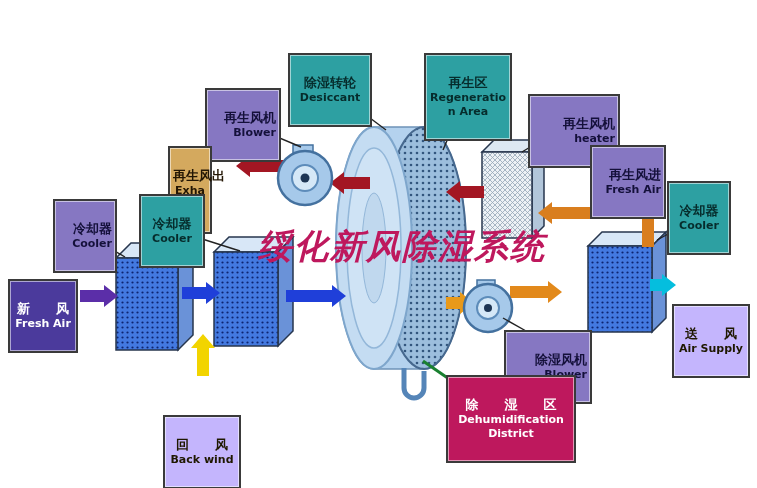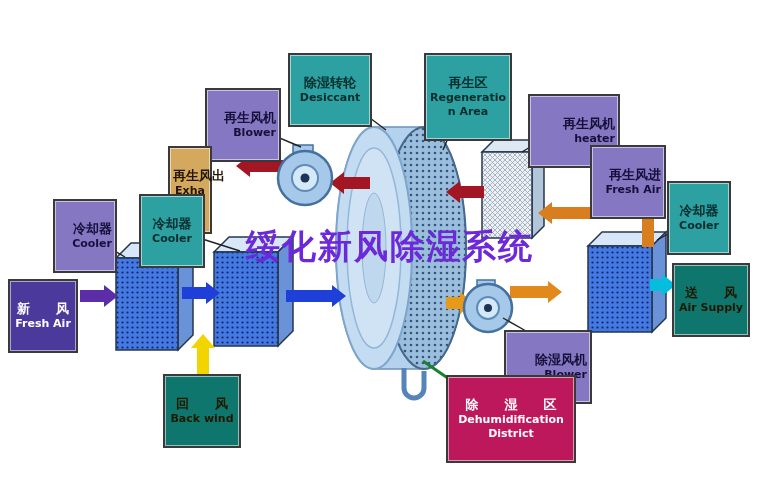--- a/index.html
+++ b/index.html
@@ -12,26 +12,26 @@
     box-shadow: inset 0 0 0 1px rgba(255,255,255,0.55);
     text-align:center; font-weight:bold;
     padding:20px 3px; line-height:1.25;
   }
   .label .zh { display:block; font-size:13px; white-space:pre; }
   .label .en { display:block; font-size:11px; word-wrap:break-word; }
   .teal   { background:#2da0a2; color:#062c2c; }
   .purple { background:#8677c2; color:#14103a;text-align:right; }
   .indigo { background:#4b3a9c; color:#ffffff; }
   .tan    { background:#d4a95e; color:#231604; }
-  .yellow { background:#0f766e; color:#1f1800; }
+  .yellow { background:#c4b5fd; color:#1f1800;margin-top:41px; }
   .green  { background:#be185d; color:#ffffff; }
   .watermark {
-    position:absolute; z-index:30; left:190px; top:224px; width:400px;
-    text-align:center; font-size:34px; font-weight:bold; 
-    color:#6d28d9; letter-spacing:2px; pointer-events:none;
+    position:absolute; z-index:30; left:202px; top:224px; width:400px;
+    text-align:center; font-size:34px; font-weight:bold; font-style:italic;
+    color:#be185d; letter-spacing:2px; pointer-events:none;
   }
 </style>
 </head>
 <body>
 
 <div class="canvas">
 
   <svg class="diagram-svg" viewBox="0 0 757 488">
     <defs>
       <pattern id="meshBlue" width="5" height="5" patternUnits="userSpaceOnUse">

